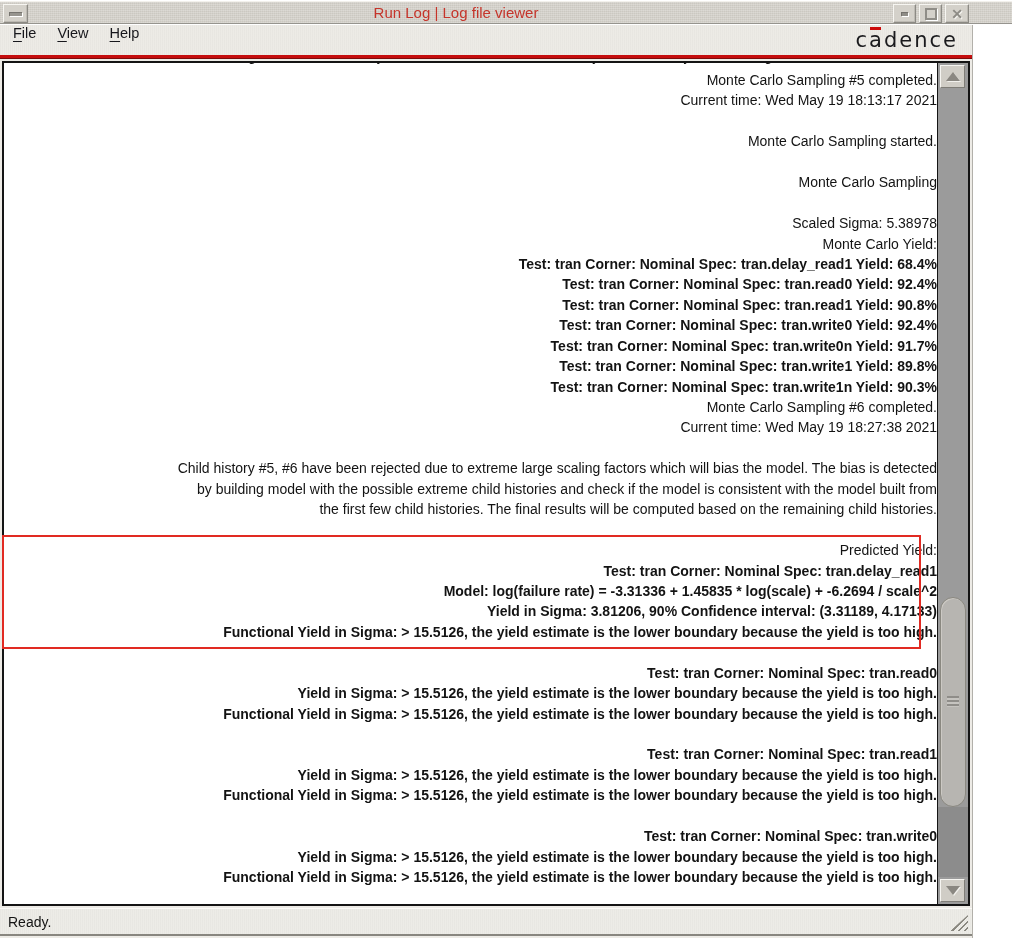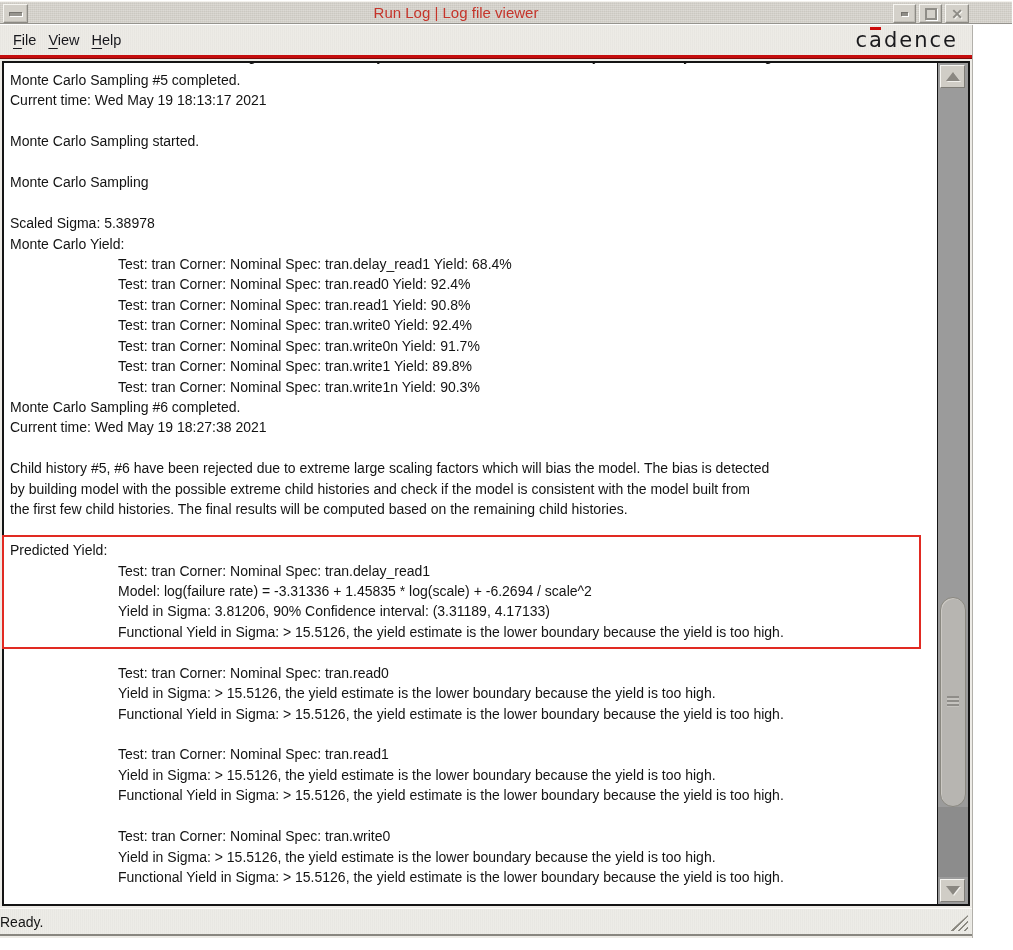--- a/index.html
+++ b/index.html
@@ -35,43 +35,43 @@
     text-shadow:1px 1px 0 #f4f3ef; }
 
   
   .wbody { position:absolute; left:0; top:25px; width:973px; height:913px;
     background:#edebe6; border-right:1px solid #b2b0aa; }
 
   
   .menubar { position:absolute; left:0; top:0; width:100%; height:30px;
     background-image: repeating-linear-gradient(90deg, rgba(0,0,0,.018) 0 1px, transparent 1px 2px); }
   .menu-items { position:absolute; left:13px; top:0; height:30px; display:flex;
-    gap:12px; align-items:center; font-size:14.5px; color:#17171c; }
+    gap:21px; font-size:14.5px; color:#17171c; }
   .menu-item { cursor:pointer; }
   .menu-item .accel { text-decoration:underline; text-underline-offset:2.5px; }
   .brand { position:absolute; right:14px; top:3px; font-family:"DejaVu Sans", sans-serif;
     font-weight:normal; font-size:21px; letter-spacing:2px; color:#1a1a1d; line-height:1.2; }
   .brand-a { position:relative; }
   .brand-a::before { content:""; position:absolute; left:1px; top:-1px; width:11px;
     height:3px; background:#cc0b0b; }
 
   .redline { position:absolute; left:0; top:30px; width:100%; height:4px;
     background:#c50d0d; border-bottom:1px solid #7e0a0a; }
 
   
   .contentbox { position:absolute; left:2px; top:36px; width:968px; height:845px;
     border:2px solid #141414; background:#ffffff; display:flex; }
   .textpane { position:relative; width:933px; height:100%; overflow:hidden; }
   .clipline { position:absolute; left:6px; top:0; right:0; height:3px; overflow:hidden; }
   .clipline span { display:block; margin-top:-15px; padding-left:108px; font-size:14px;
     color:#131313; white-space:pre; }
   .lines { position:absolute; left:6px; top:7px; right:0; font-size:14px;
     line-height:20.45px; color:#131313; white-space:pre; }
-  .log-line { height:20.45px; }
-  .log-line.ind { padding-left:108px; }
+  .log-line { height:20.45px;text-align:right; }
+  .log-line.ind { padding-left:108px;font-weight:bold; }
 
   
   .scrollbar { position:relative; width:31px; height:100%;
     border-left:1px solid #141414; background:#9b9b9b; }
   .sb-btn { position:absolute; left:2px; width:25px; height:23px; background:#d0cdc6;
     border-top:1px solid #f6f5f1; border-left:1px solid #f6f5f1;
     border-right:1px solid #7f7d77; border-bottom:1px solid #7f7d77;
     display:flex; align-items:center; justify-content:center; cursor:pointer; }
   .sb-up { top:2px; } .sb-down { bottom:2px; }
   .tri-up { width:0; height:0; border-left:7px solid transparent;
@@ -90,21 +90,21 @@
     background: repeating-linear-gradient(#8f8d89 0 2px, #c6c4c0 2px 4px); }
 
   
   .redbox { position:absolute; left:2px; top:510px; width:919px; height:114px;
     border:2px solid #e12a22; pointer-events:none; z-index:5; }
 
   
   .statusbar { position:absolute; left:0; top:883px; width:100%; height:28px;
     background:#edece7; border-top:1px solid #fbfaf7; border-bottom:2px solid #88867f;
     background-image: repeating-linear-gradient(90deg, rgba(0,0,0,.018) 0 1px, transparent 1px 2px); }
-  .status-text { position:absolute; left:0; top:50%; transform:translateY(-50%);
+  .status-text { position:absolute; left:8px; top:50%; transform:translateY(-50%);
     font-size:14px; color:#141414; }
   .grip-corner { position:absolute; right:4px; bottom:3px; width:18px; height:16px;
     background: repeating-linear-gradient(135deg, transparent 0 3px, #8a8880 3px 4.5px);
     clip-path: polygon(100% 0, 100% 100%, 0 100%); cursor:nwse-resize; }
 </style>
 </head>
 <body>
 
 <div id="window">
 

